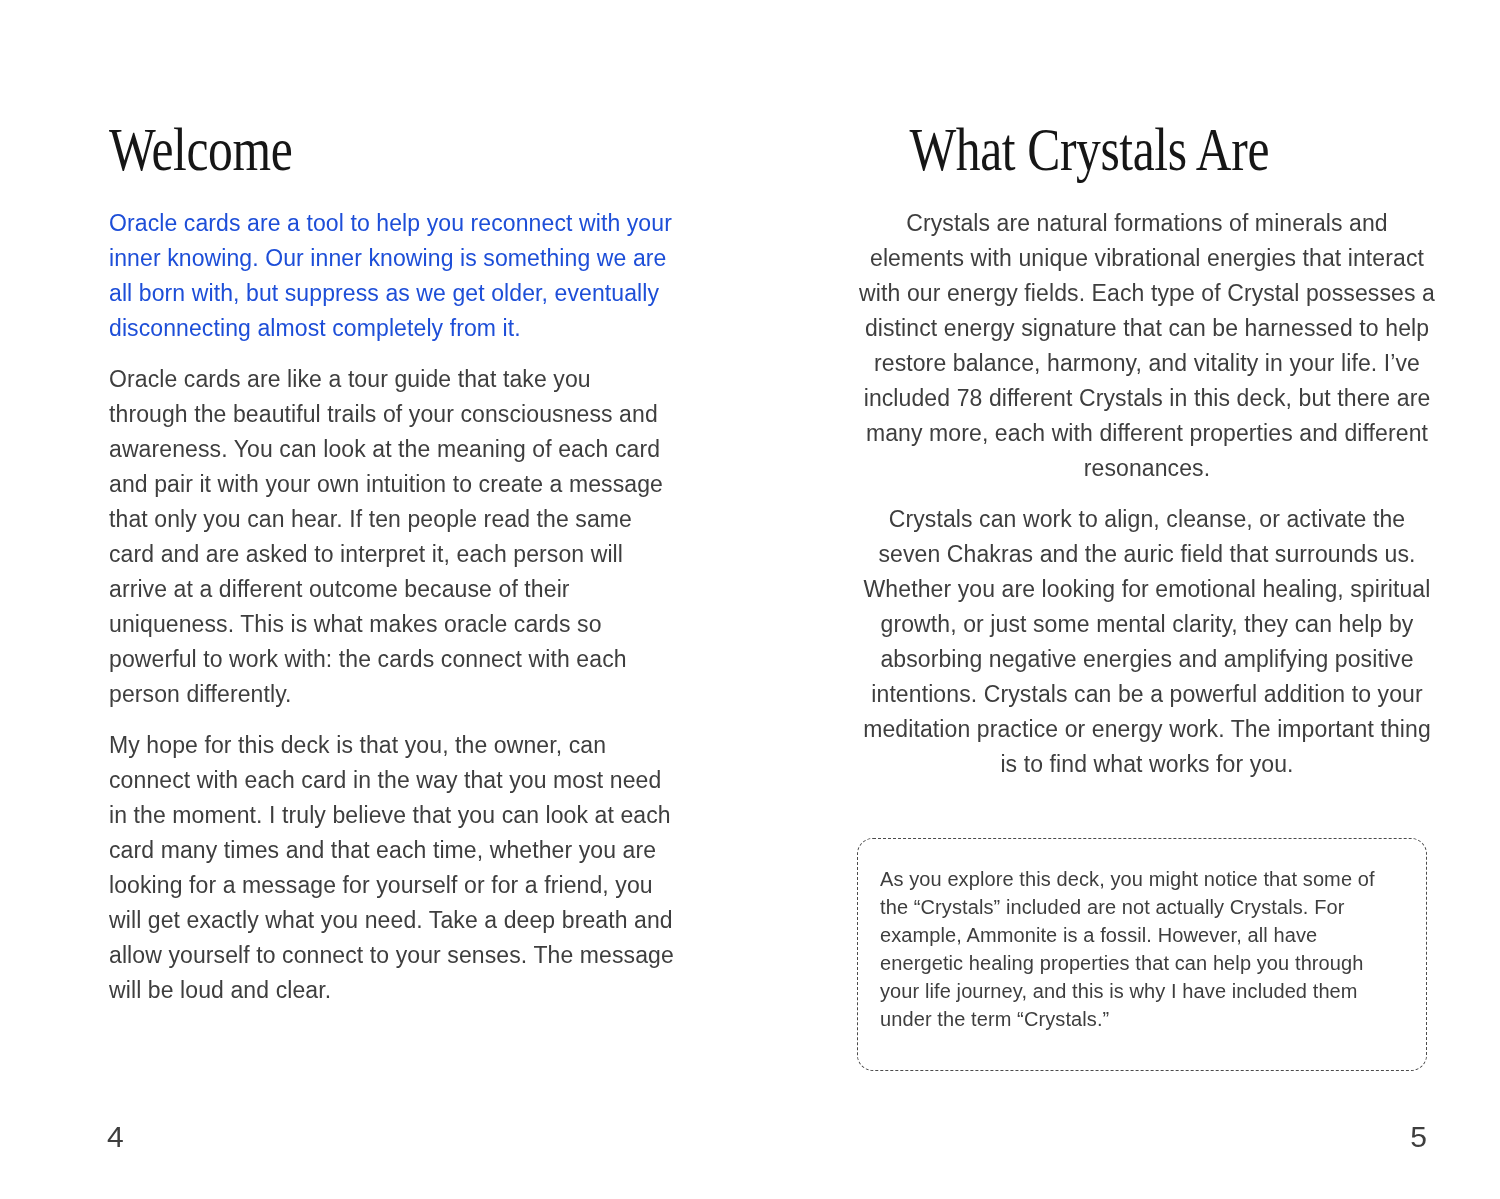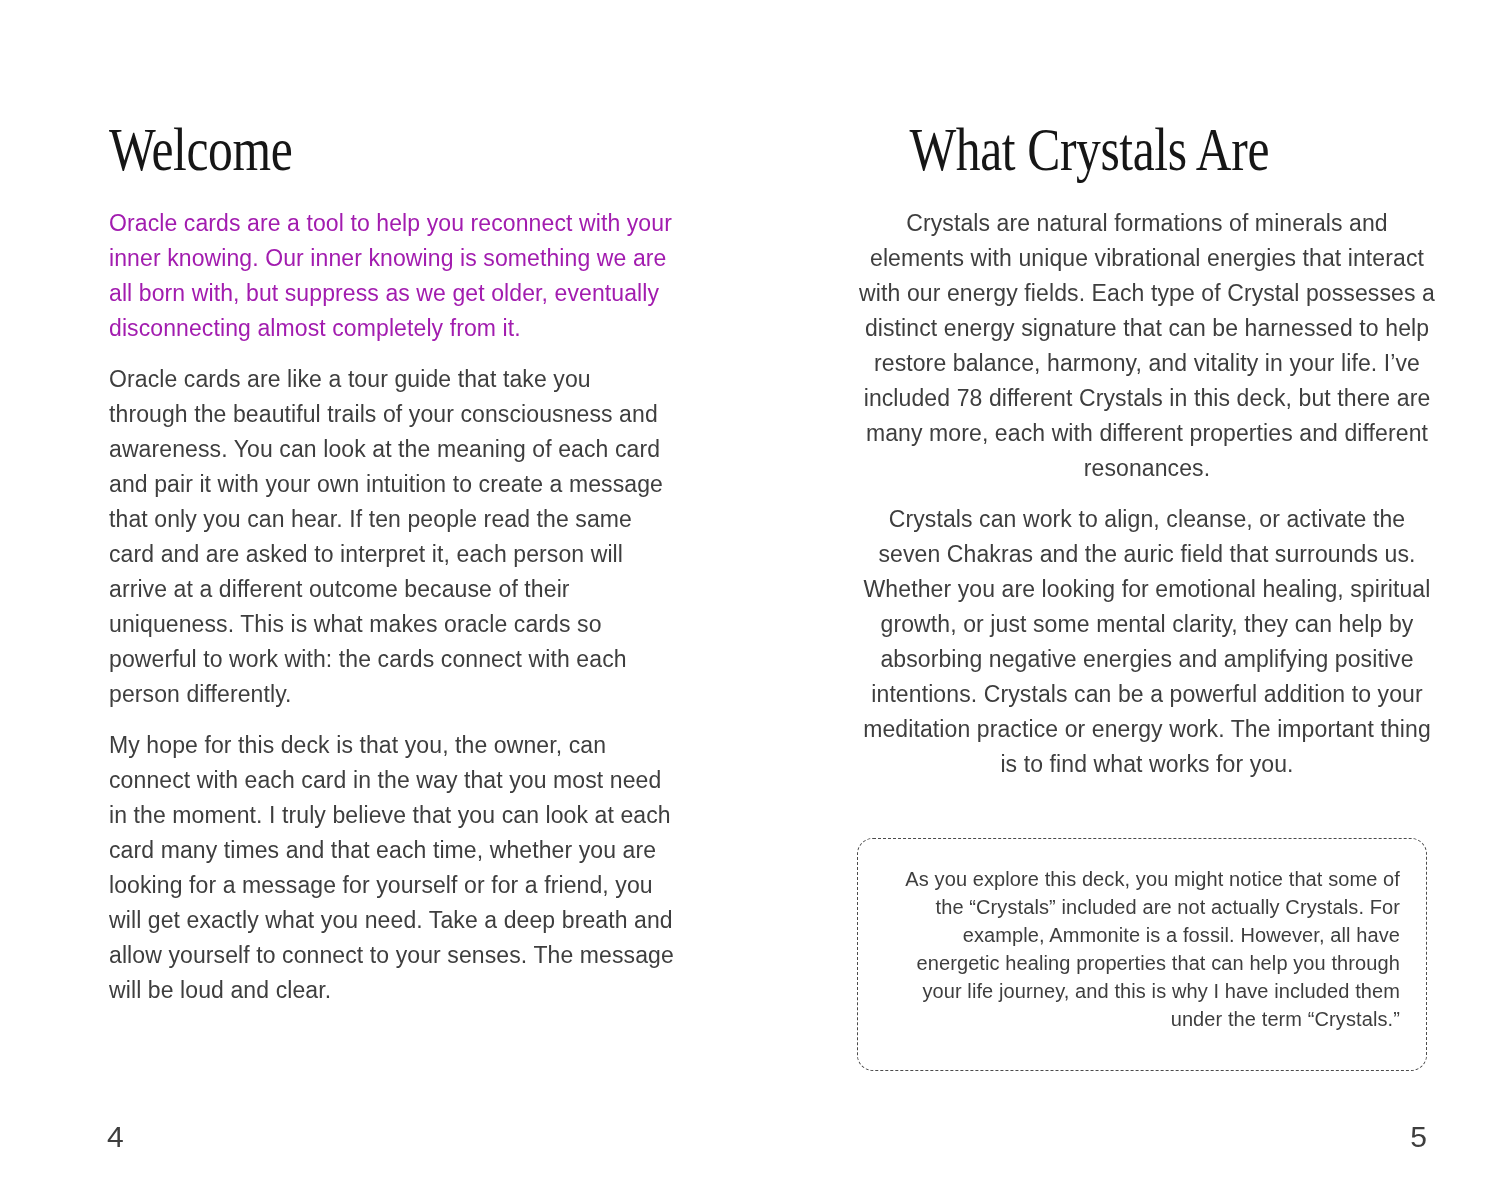--- a/index.html
+++ b/index.html
@@ -45,41 +45,40 @@
     border: 1.5px dashed #4c4c4c;
     border-radius: 16px;
     padding: 26px 26px 0 22px;
   }
   .note-box p {
     margin: 0;
     font-size: 20px;
     line-height: 28px;
     letter-spacing: 0.1px;
     color: #3e3e3e;
-    text-align: right;
   }
 
   .page-number {
     position: absolute;
     top: 1122px;
     font-size: 30px;
     line-height: 30px;
     color: #3e3e3e;
   }
   .page-number.pn-left  { left: 90px; }
   .page-number.pn-right { left: 1320px; width: 90px; text-align: right; }
 </style>
 </head>
 <body style="background: rgb(255, 255, 255);">
 
 <div class="spread">
 
   <section class="col col-left">
     <h1 class="page-title" style="color: rgb(22, 22, 22);">Welcome</h1>
-    <p class="body-text" style="color: #a21caf;">Oracle cards are a tool to help you reconnect with your inner knowing. Our inner knowing is something we are all born with, but suppress as we get older, eventually disconnecting almost completely from it.</p>
+    <p class="body-text" style="color: #1d4ed8;">Oracle cards are a tool to help you reconnect with your inner knowing. Our inner knowing is something we are all born with, but suppress as we get older, eventually disconnecting almost completely from it.</p>
     <p class="body-text" style="color: rgb(62, 62, 62);">Oracle cards are like a tour guide that take you through the beautiful trails of your consciousness and awareness. You can look at the meaning of each card and pair it with your own intuition to create a message that only you can hear. If ten people read the same card and are asked to interpret it, each person will arrive at a different outcome because of their uniqueness. This is what makes oracle cards so powerful to work with: the cards connect with each person differently.</p>
     <p class="body-text" style="color: rgb(62, 62, 62);">My hope for this deck is that you, the owner, can connect with each card in the way that you most need in the moment. I truly believe that you can look at each card many times and that each time, whether you are looking for a message for yourself or for a friend, you will get exactly what you need. Take a deep breath and allow yourself to connect to your senses. The message will be loud and clear.</p>
   </section>
 
   <section class="col col-right">
     <h1 class="page-title" style="color: rgb(22, 22, 22);">What Crystals Are</h1>
     <p class="body-text" style="color: rgb(62, 62, 62);">Crystals are natural formations of minerals and elements with unique vibrational energies that interact with our energy fields. Each type of Crystal possesses a distinct energy signature that can be harnessed to help restore balance, harmony, and vitality in your life. I’ve included 78 different Crystals in this deck, but there are many more, each with different properties and different resonances.</p>
     <p class="body-text" style="color: rgb(62, 62, 62);">Crystals can work to align, cleanse, or activate the seven Chakras and the auric field that surrounds us. Whether you are looking for emotional healing, spiritual growth, or just some mental clarity, they can help by absorbing negative energies and amplifying positive intentions. Crystals can be a powerful addition to your meditation practice or energy work. The important thing is to find what works for you.</p>
   </section>
 

